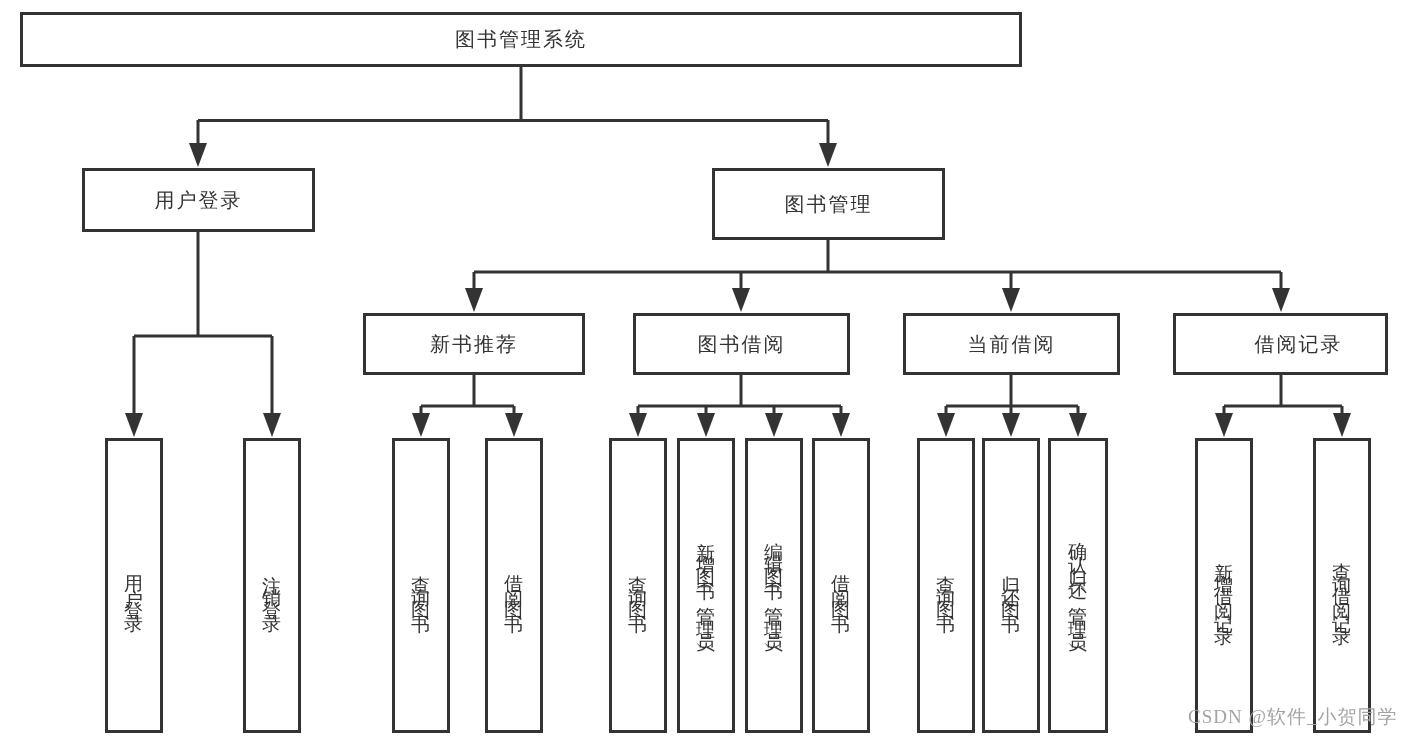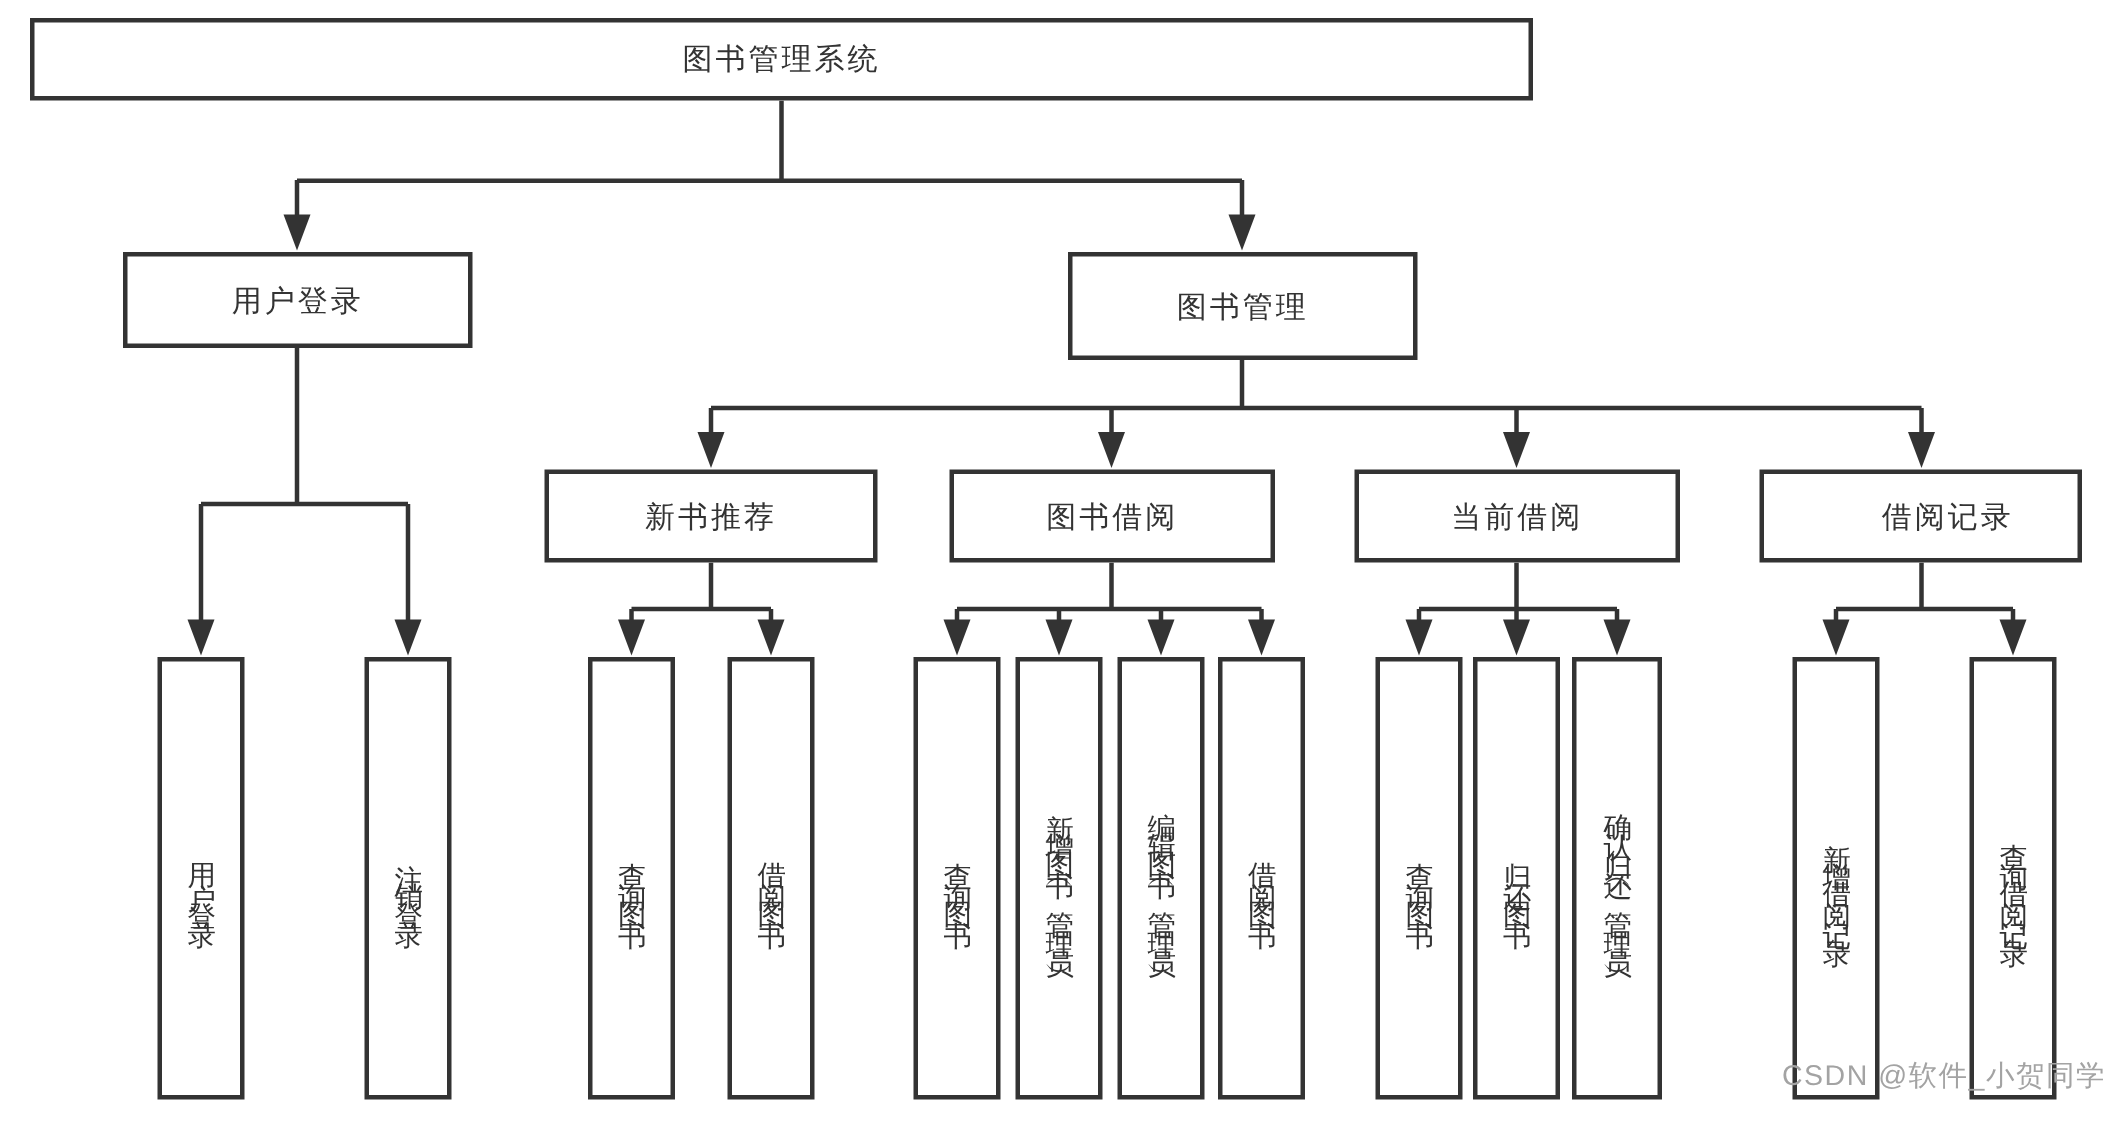--- a/index.html
+++ b/index.html
@@ -7,21 +7,21 @@
     --text:#333333;
     --wm:#a3a3a3;
     --bg:#ffffff;
   }
   html,body{margin:0;padding:0;background:var(--bg);}
   .stage{
     position:relative;
     width:1405px;height:747px;
     background:var(--bg);
     overflow:hidden;
-    font-family:Liberation Sans, sans-serif;
+    font-family:Liberation Serif, serif;
     border-radius:16px;
   }
   .wires{position:absolute;left:0;top:0;width:1405px;height:747px;}
   .wires path{stroke:var(--line);stroke-width:3;fill:none;}
   .wires polygon{fill:var(--line);stroke:none;}
   .box{
     position:absolute;
     box-sizing:border-box;
     border:3px solid var(--line);
     background:var(--bg);

